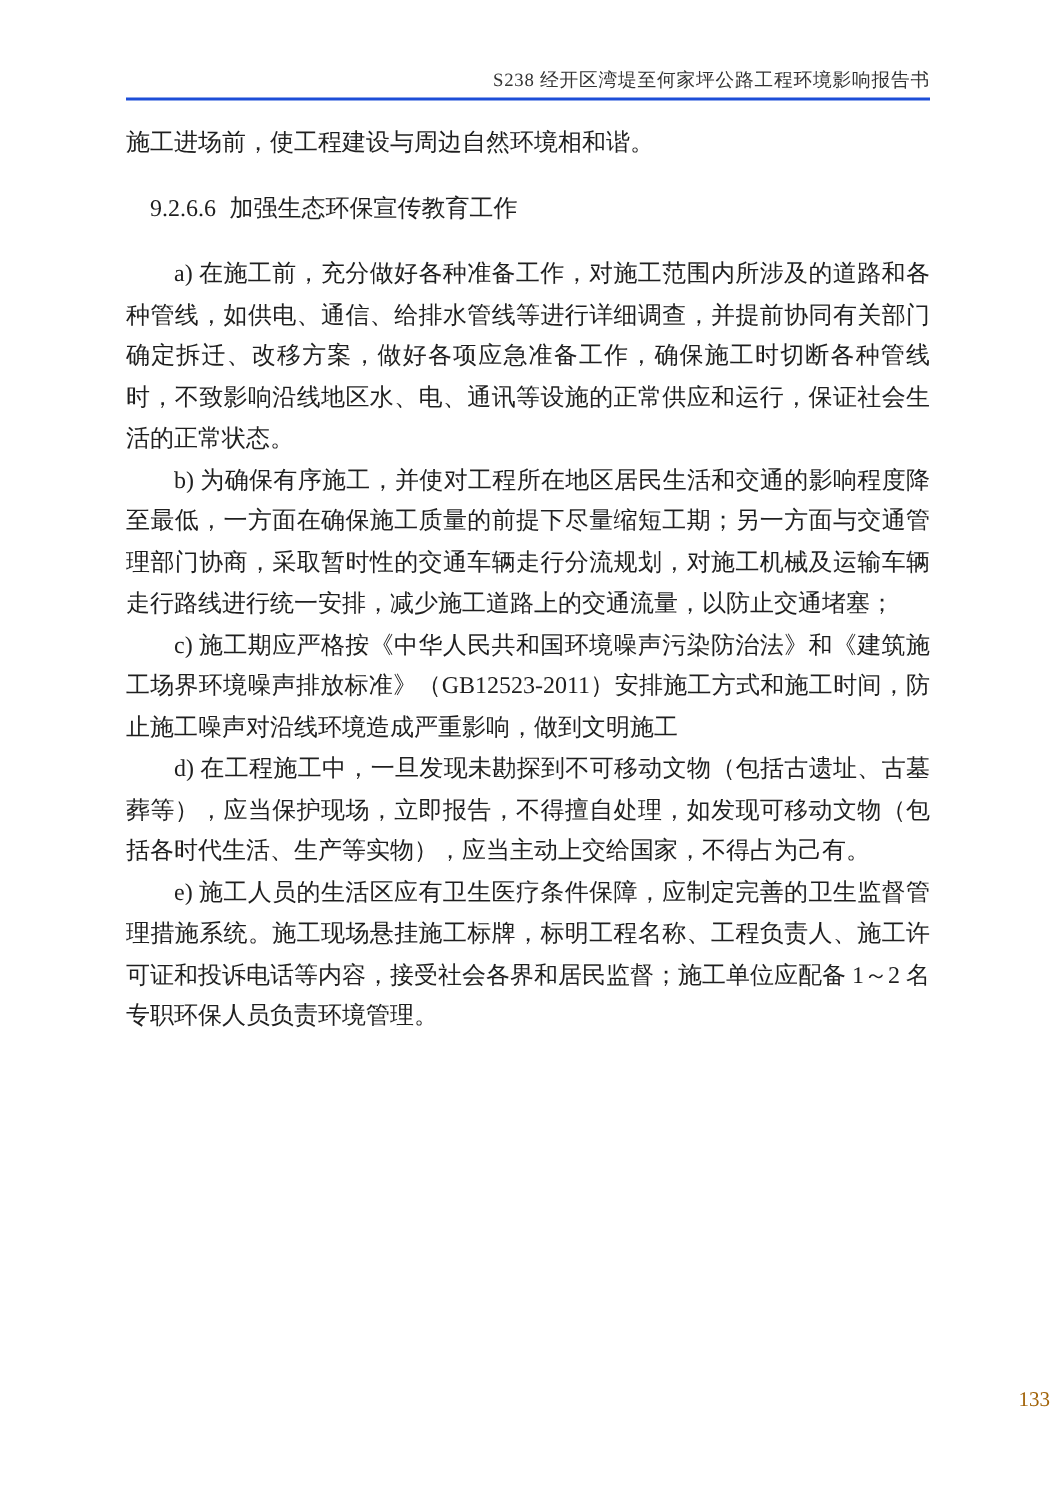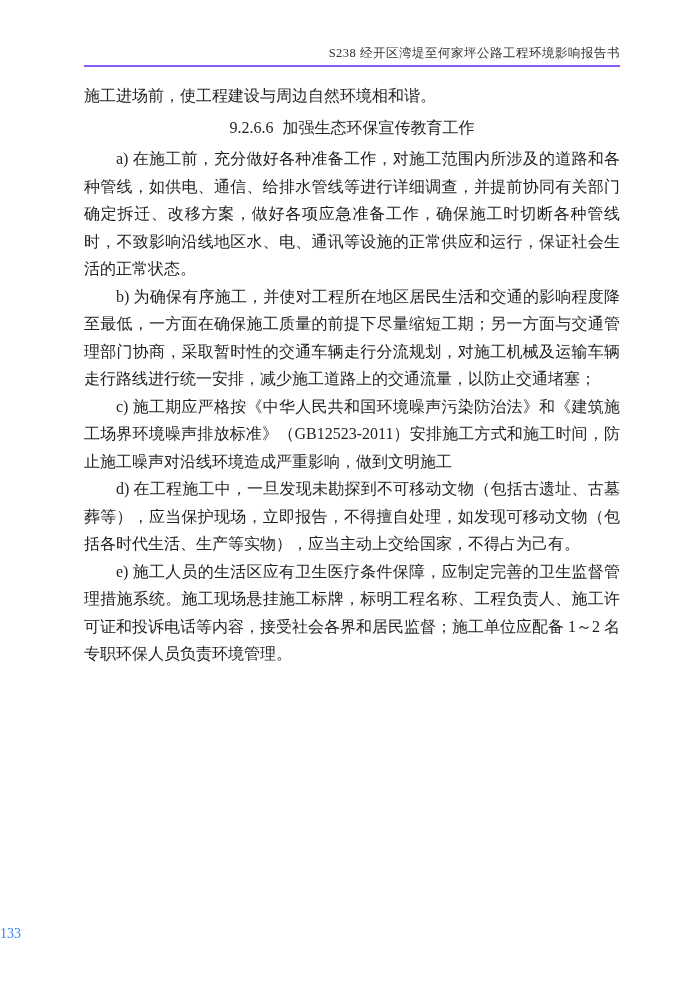--- a/index.html
+++ b/index.html
@@ -16,21 +16,21 @@
     color: #1f1f1f;
     overflow: hidden;
   }
   .page-header {
     position: absolute;
     top: 0;
     left: 84px;
     right: 80px;
     padding-top: 45px;
     padding-bottom: 3px;
-    border-bottom: 2px solid #8b5cf6;
+    border-bottom: 2px solid #1d4ed8;
     text-align: right;
   }
   .header-title {
     font-size: 12.5px;
     letter-spacing: 0.5px;
     color: #333333;
     white-space: nowrap;
   }
   .page-body {
     position: absolute;
@@ -43,25 +43,25 @@
     text-align: justify;
   }
   .para {
     margin: 0;
     text-indent: 2em;
   }
   .para.no-indent {
     text-indent: 0;
   }
   .heading {
-    margin: 4px;
+    margin: 16px;
     font-size: 16px;
     font-weight: normal;
     line-height: 27.5px;
-    text-align: center;
+    text-align: left;
   }
   .sec-num {
     display: inline-block;
     margin-right: 9px;
     font-family: "Liberation Serif", "DejaVu Serif", serif;
   }
   .heading.gap-wide .sec-num {
     margin-right: 36px;
   }
   .page-footer {
@@ -69,23 +69,23 @@
     left: 0;
     right: 0;
     bottom: 0;
     top: auto;
   }
   .page-number {
     position: absolute;
     bottom: 48px;
     left: 0;
     right: 0;
-    text-align: left;
+    text-align: right;
     font-size: 14px;
-    color: #3b82f6;
+    color: #a16207;
   }
 </style>
 </head>
 <body>
 
 <div class="page">
 
   <header class="page-header">
     <div class="header-title">S238 经开区湾堤至何家坪公路工程环境影响报告书</div>
   </header>

